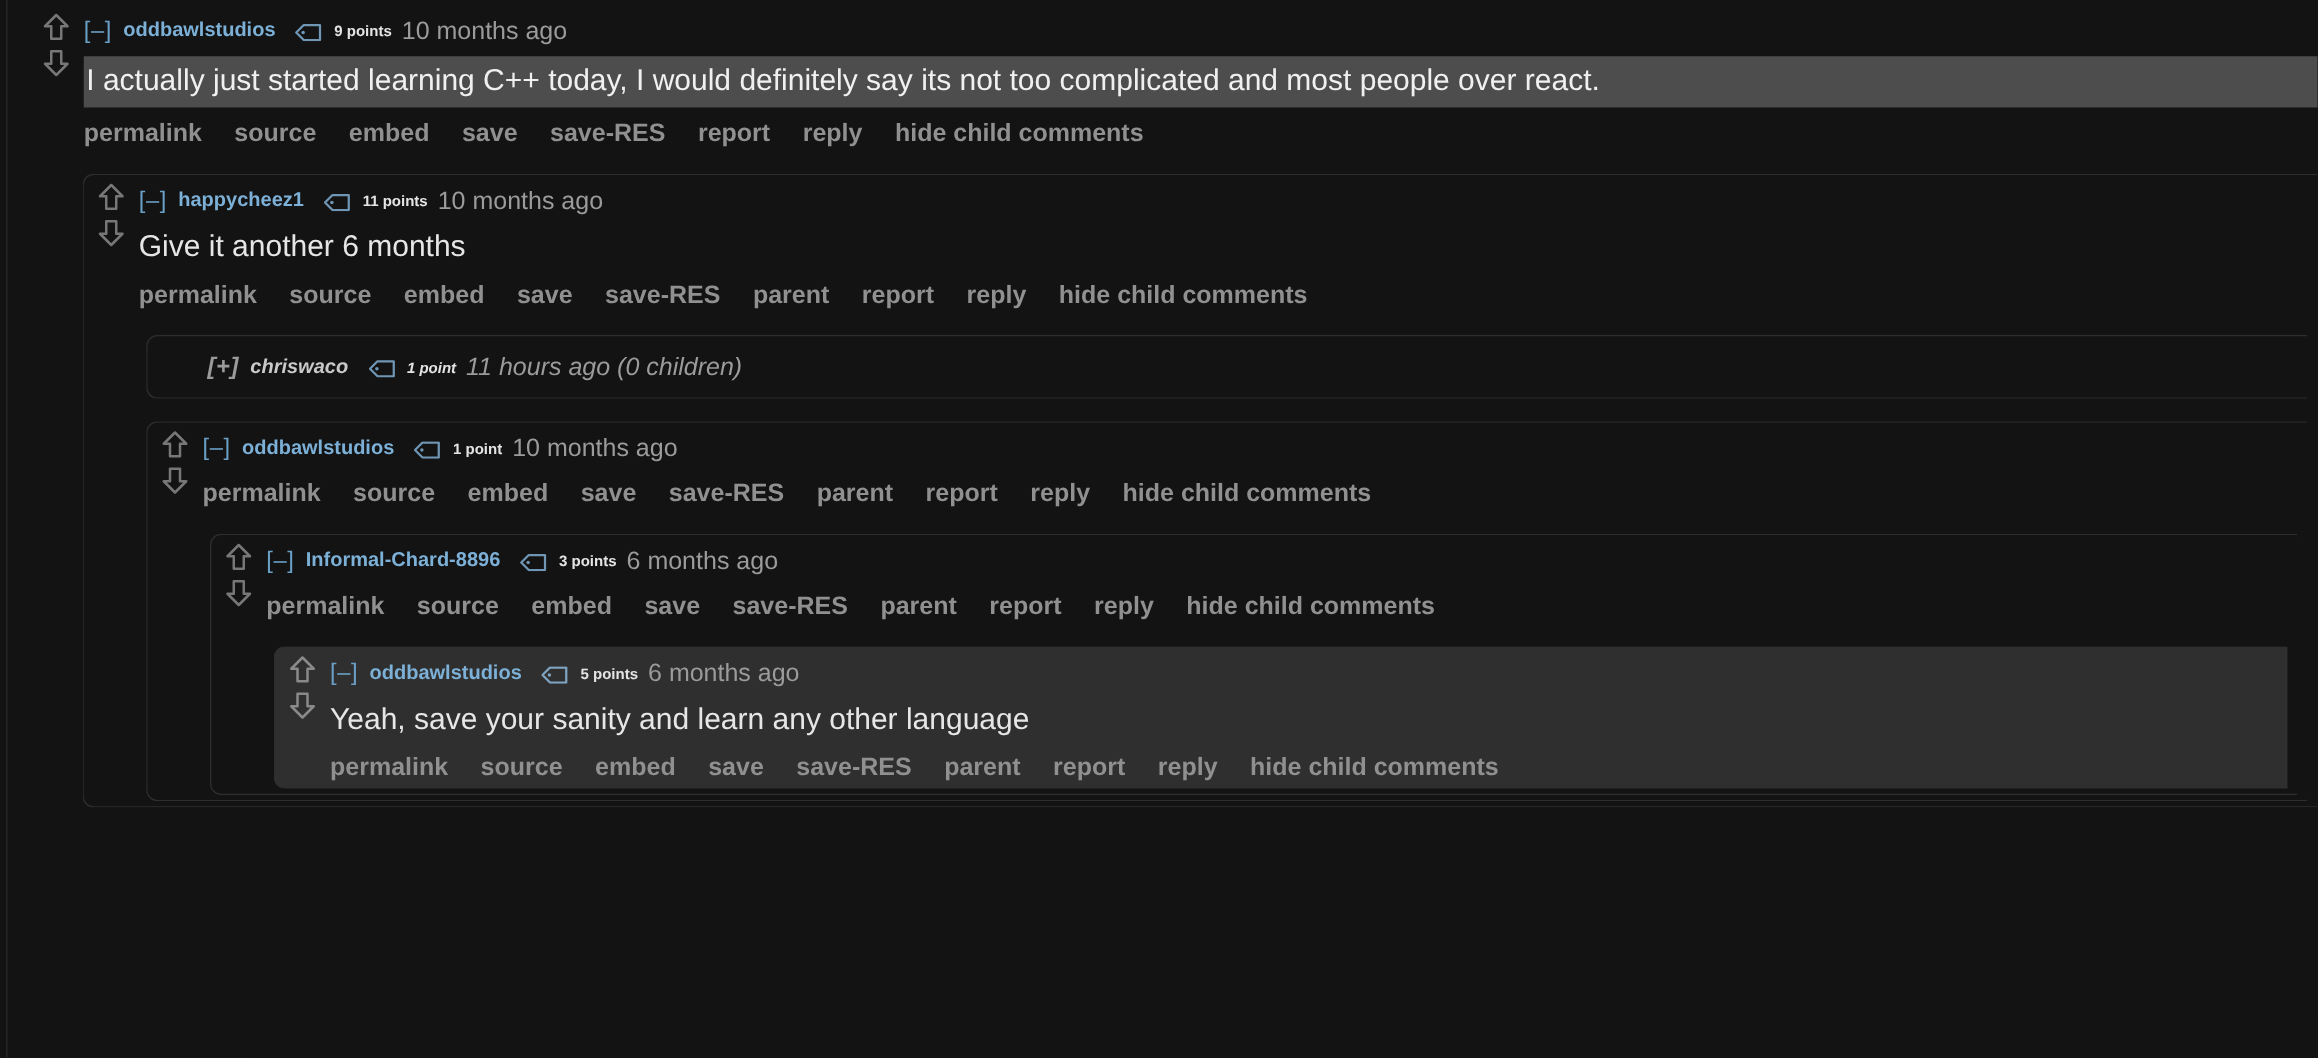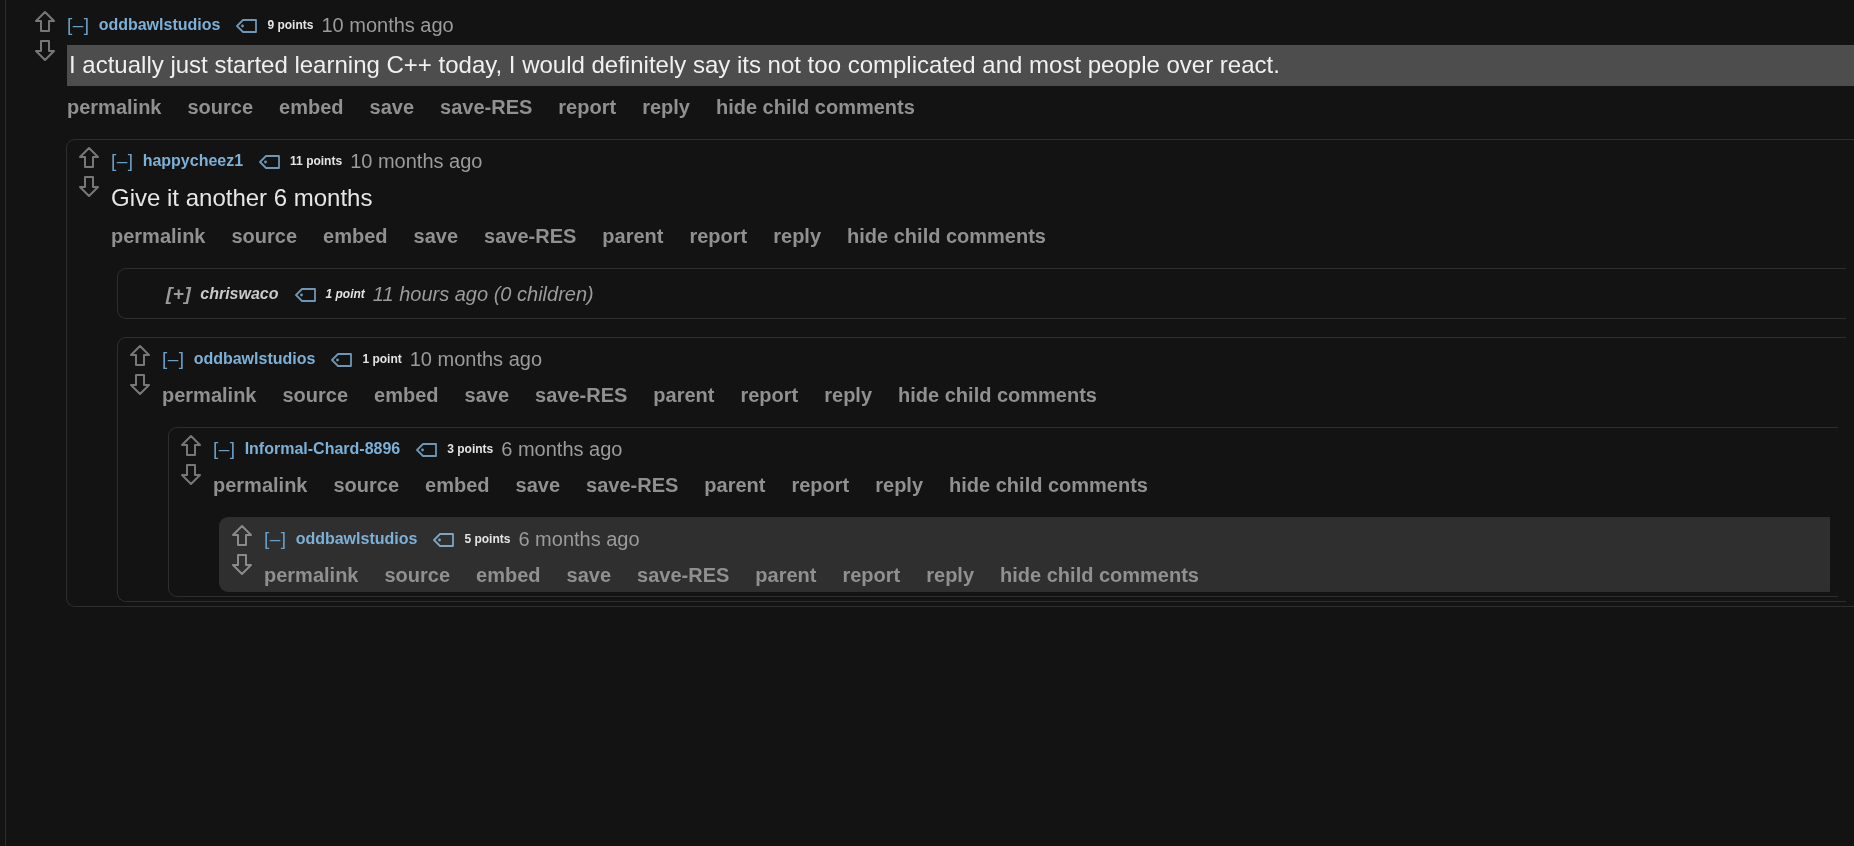--- a/index.html
+++ b/index.html
@@ -389,20 +389,21 @@
                             <a class="uname">oddbawlstudios</a>
                             <span class="tag-icon">
                               <svg width="22" height="14" viewBox="0 0 22 14">
                                   <path d="M7 1 L20 1 L20 13 L7 13 L1 7 Z" fill="none" stroke="#7ea4c2" stroke-width="1.8" stroke-linejoin="round"></path>
                                   <circle cx="6.5" cy="7" r="1.4" fill="#7ea4c2"></circle>
                                 </svg>
                             </span>
                             <span class="points">5 points</span>
                             <span class="tstamp">6 months ago</span>
                           </div>
+                          <div class="cbody">Yeah, save your sanity and learn any other language</div>
                           <div class="actions">
                             <a>permalink</a>
                             <a>source</a>
                             <a>embed</a>
                             <a>save</a>
                             <a>save-RES</a>
                             <a>parent</a>
                             <a>report</a>
                             <a>reply</a>
                             <a>hide child comments</a>

